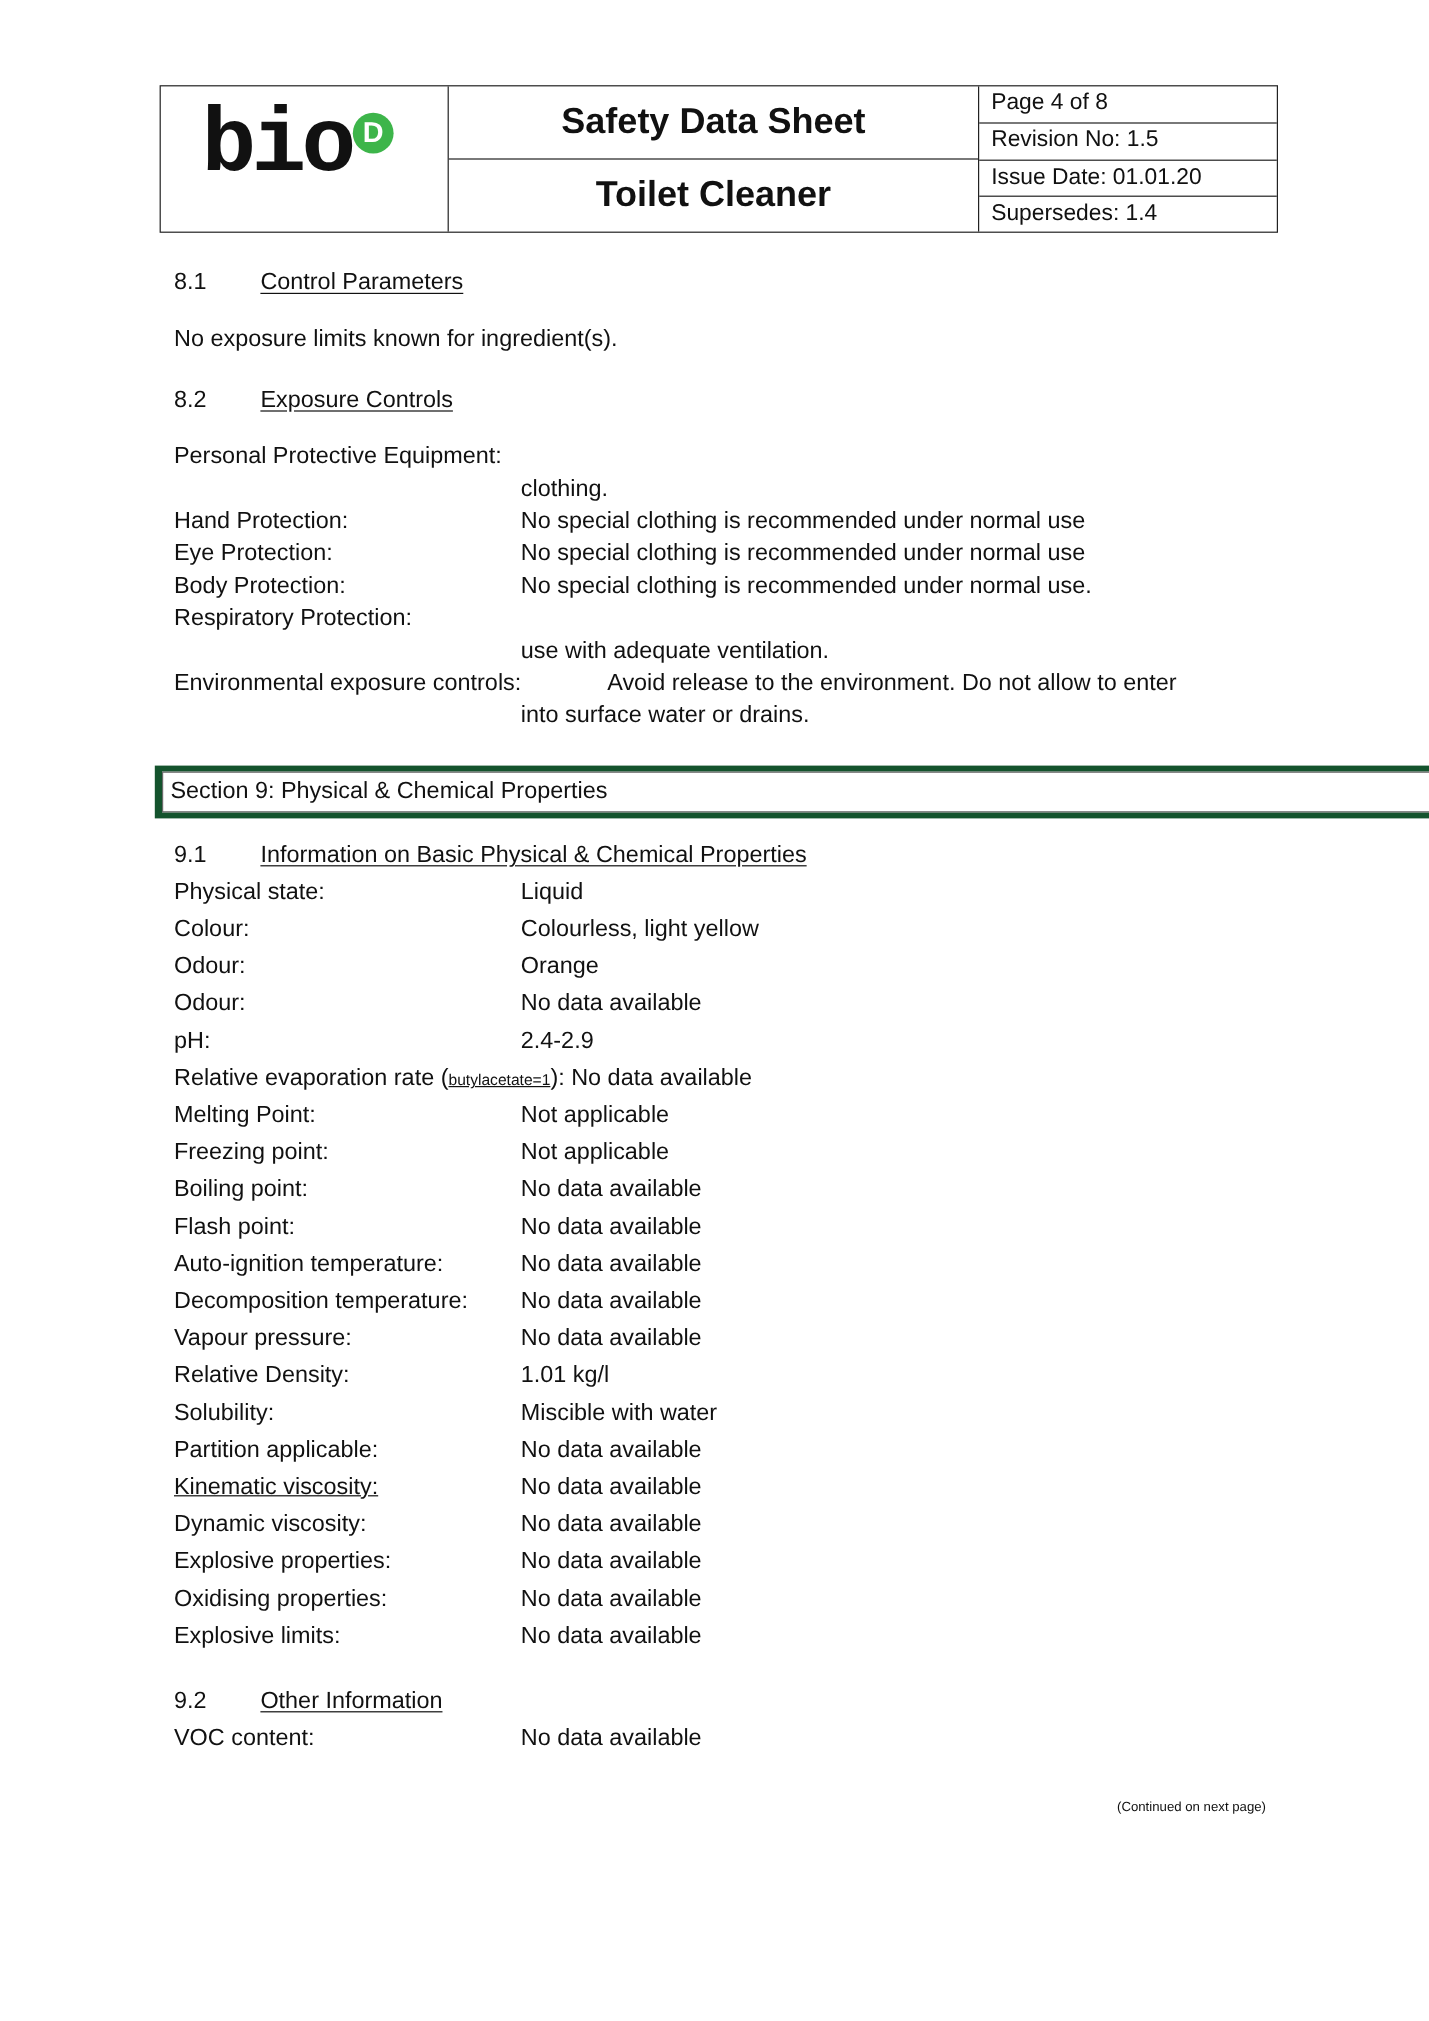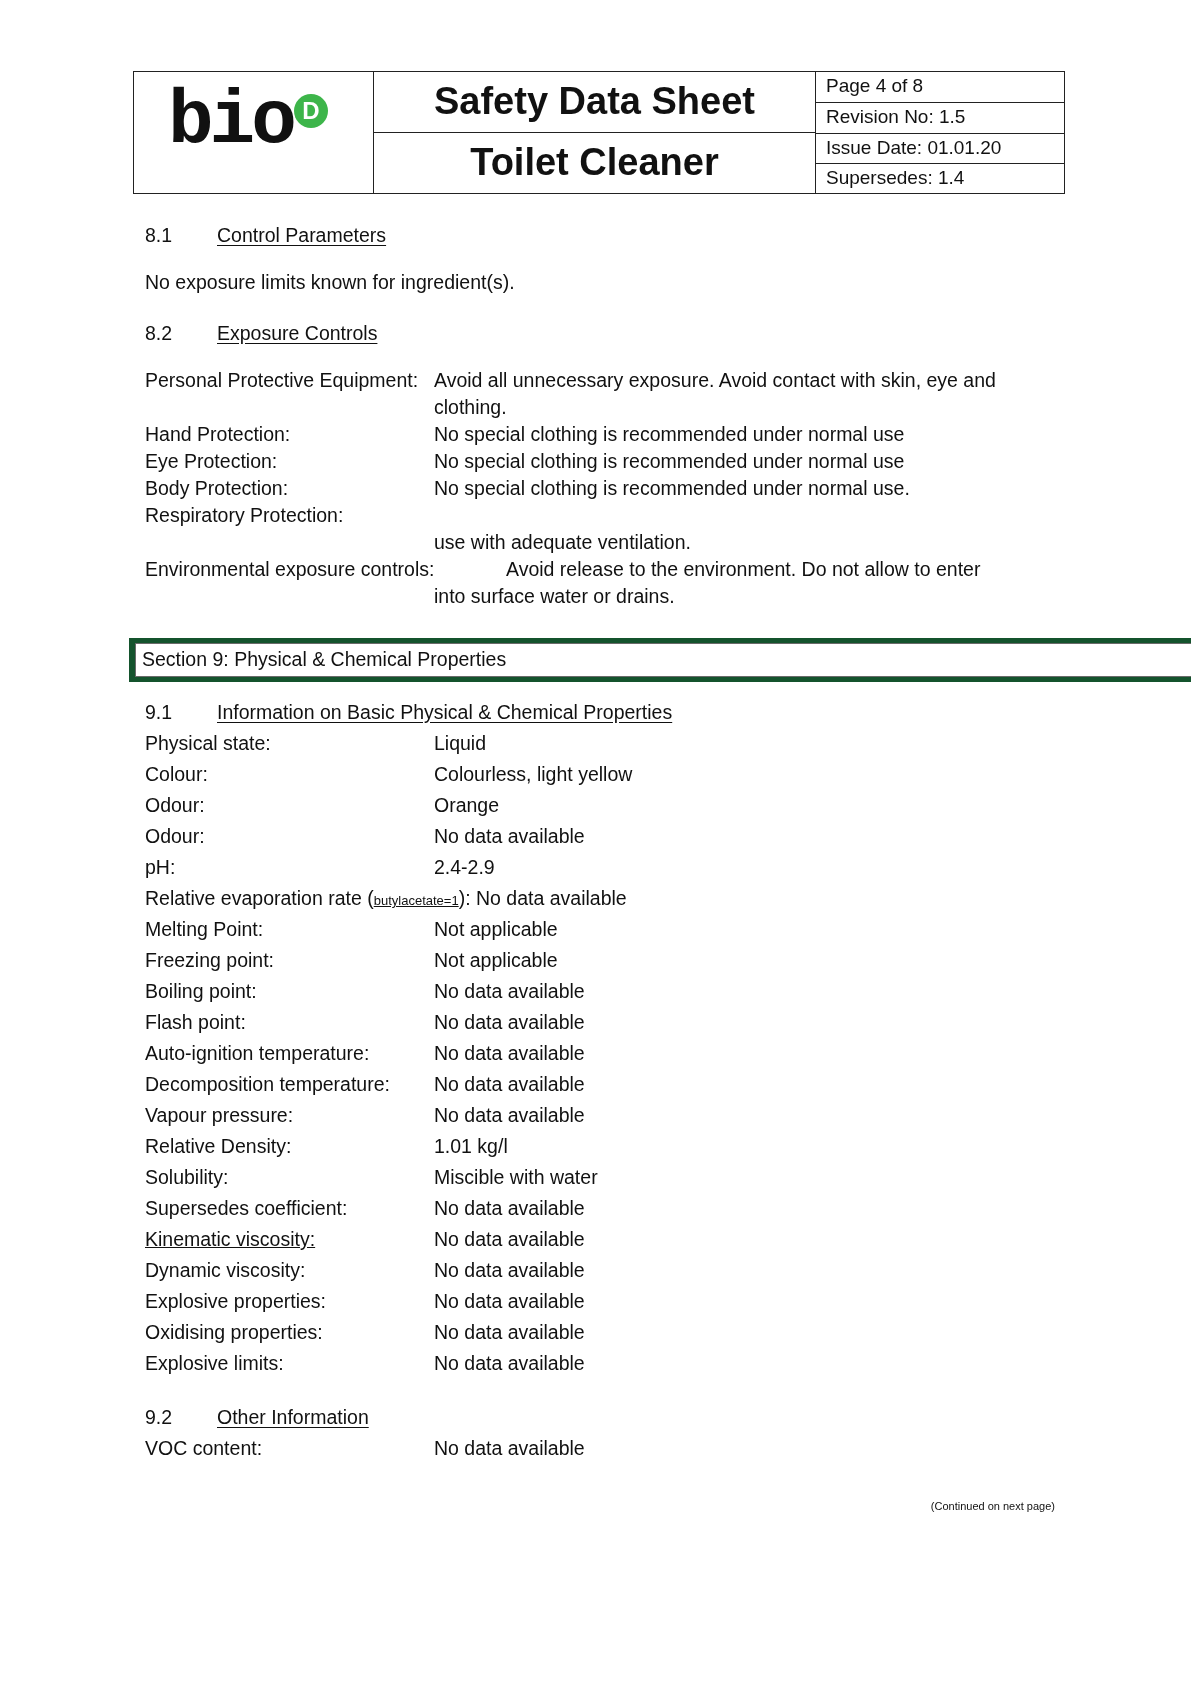--- a/index.html
+++ b/index.html
@@ -3,21 +3,21 @@
   <meta charset="utf-8">
   <style>
     html, body { margin:0; padding:0; background:#fff; }
     body { width:1191px; height:1684px; position:relative; font-family:"Liberation Sans", sans-serif; color:#111; }
     .page { position:absolute; left:0; top:0; width:1191px; height:1684px; }
 
     
     .hdr { position:absolute; left:133px; top:71px; width:932px; height:123px; border:1.5px solid #222; box-sizing:border-box; }
     .hdr .logo-cell { position:absolute; left:0; top:0; width:240px; height:100%; border-right:1.5px solid #222; box-sizing:border-box; }
     .hdr .title-cell { position:absolute; left:240px; top:0; width:442px; height:100%; border-right:1.5px solid #222; box-sizing:border-box; }
-    .hdr .title-cell .t { position:absolute; left:0; width:100%; height:50%; display:flex; align-items:center; justify-content:center; font-weight:bold; font-size:38px; color:#111; }
+    .hdr .title-cell .t { position:absolute; left:0; width:100%; height:50%; display:flex; align-items:center; justify-content:center; font-weight:bold; font-size:30px; color:#111; }
     .hdr .title-cell .t1 { top:0; border-bottom:1.5px solid #222; box-sizing:border-box; }
     .hdr .title-cell .t2 { top:50%; }
     .hdr .meta-cell { position:absolute; left:682px; top:0; right:0; height:100%; }
     .hdr .meta-cell .m { position:absolute; left:0; right:0; height:25%; padding-left:10px; font-size:19px; line-height:27px; box-sizing:border-box; }
     .hdr .meta-cell .m + .m { border-top:1.5px solid #222; }
 
     .logo { position:absolute; left:34px; top:10px; width:170px; height:80px; }
     .logo .word { position:absolute; left:0; top:0; font-family:"Liberation Mono", monospace; font-weight:bold; font-size:76px; line-height:80px; letter-spacing:-4px; color:#111; }
     .logo .badge { position:absolute; left:126px; top:12px; width:34px; height:34px; border-radius:50%; background:#3db54a; color:#fff; font-family:"Liberation Sans", sans-serif; font-weight:bold; font-size:24px; line-height:34px; text-align:center; }
 
@@ -55,21 +55,20 @@
   </div>
 
   <div class="txt" style="left:145px; top:222px;">8.1</div>
   <div class="txt u" style="left:217px; top:222px;">Control Parameters</div>
   <div class="txt" style="left:145px; top:269px;">No exposure limits known for ingredient(s).</div>
 
   <div class="txt" style="left:145px; top:320px;">8.2</div>
   <div class="txt u" style="left:217px; top:320px;">Exposure Controls</div>
 
   <div class="txt" style="left:145px; top:367px;">Personal Protective Equipment:</div>
-  <div class="txt" style="left:434px; top:367px;">Avoid all unnecessary exposure.  Avoid contact with skin, eye and</div>
   <div class="txt" style="left:434px; top:394px;">clothing.</div>
 
   <div class="txt" style="left:145px; top:421px;">Hand Protection:</div>
   <div class="txt" style="left:434px; top:421px;">No special clothing is recommended under normal use</div>
 
   <div class="txt" style="left:145px; top:448px;">Eye Protection:</div>
   <div class="txt" style="left:434px; top:448px;">No special clothing is recommended under normal use</div>
 
   <div class="txt" style="left:145px; top:475px;">Body Protection:</div>
   <div class="txt" style="left:434px; top:475px;">No special clothing is recommended under normal use.</div>
@@ -111,21 +110,21 @@
       <div class="txt" style="left: 145px; top: 1040px;">Auto-ignition temperature:</div>
       <div class="txt" style="left: 434px; top: 1040px;">No data available</div>
       <div class="txt" style="left: 145px; top: 1071px;">Decomposition temperature:</div>
       <div class="txt" style="left: 434px; top: 1071px;">No data available</div>
       <div class="txt" style="left: 145px; top: 1102px;">Vapour pressure:</div>
       <div class="txt" style="left: 434px; top: 1102px;">No data available</div>
       <div class="txt" style="left: 145px; top: 1133px;">Relative Density:</div>
       <div class="txt" style="left: 434px; top: 1133px;">1.01 kg/l</div>
       <div class="txt" style="left: 145px; top: 1164px;">Solubility:</div>
       <div class="txt" style="left: 434px; top: 1164px;">Miscible with water</div>
-      <div class="txt" style="left: 145px; top: 1195px;">Supersedes coefficient:</div>
+      <div class="txt" style="left: 145px; top: 1195px;">Partition applicable:</div>
       <div class="txt" style="left: 434px; top: 1195px;">No data available</div>
       <div class="txt" style="left: 145px; top: 1226px; text-decoration: underline;">Kinematic viscosity:</div>
       <div class="txt" style="left: 434px; top: 1226px;">No data available</div>
       <div class="txt" style="left: 145px; top: 1257px;">Dynamic viscosity:</div>
       <div class="txt" style="left: 434px; top: 1257px;">No data available</div>
       <div class="txt" style="left: 145px; top: 1288px;">Explosive properties:</div>
       <div class="txt" style="left: 434px; top: 1288px;">No data available</div>
       <div class="txt" style="left: 145px; top: 1319px;">Oxidising properties:</div>
       <div class="txt" style="left: 434px; top: 1319px;">No data available</div>
       <div class="txt" style="left: 145px; top: 1350px;">Explosive limits:</div>

